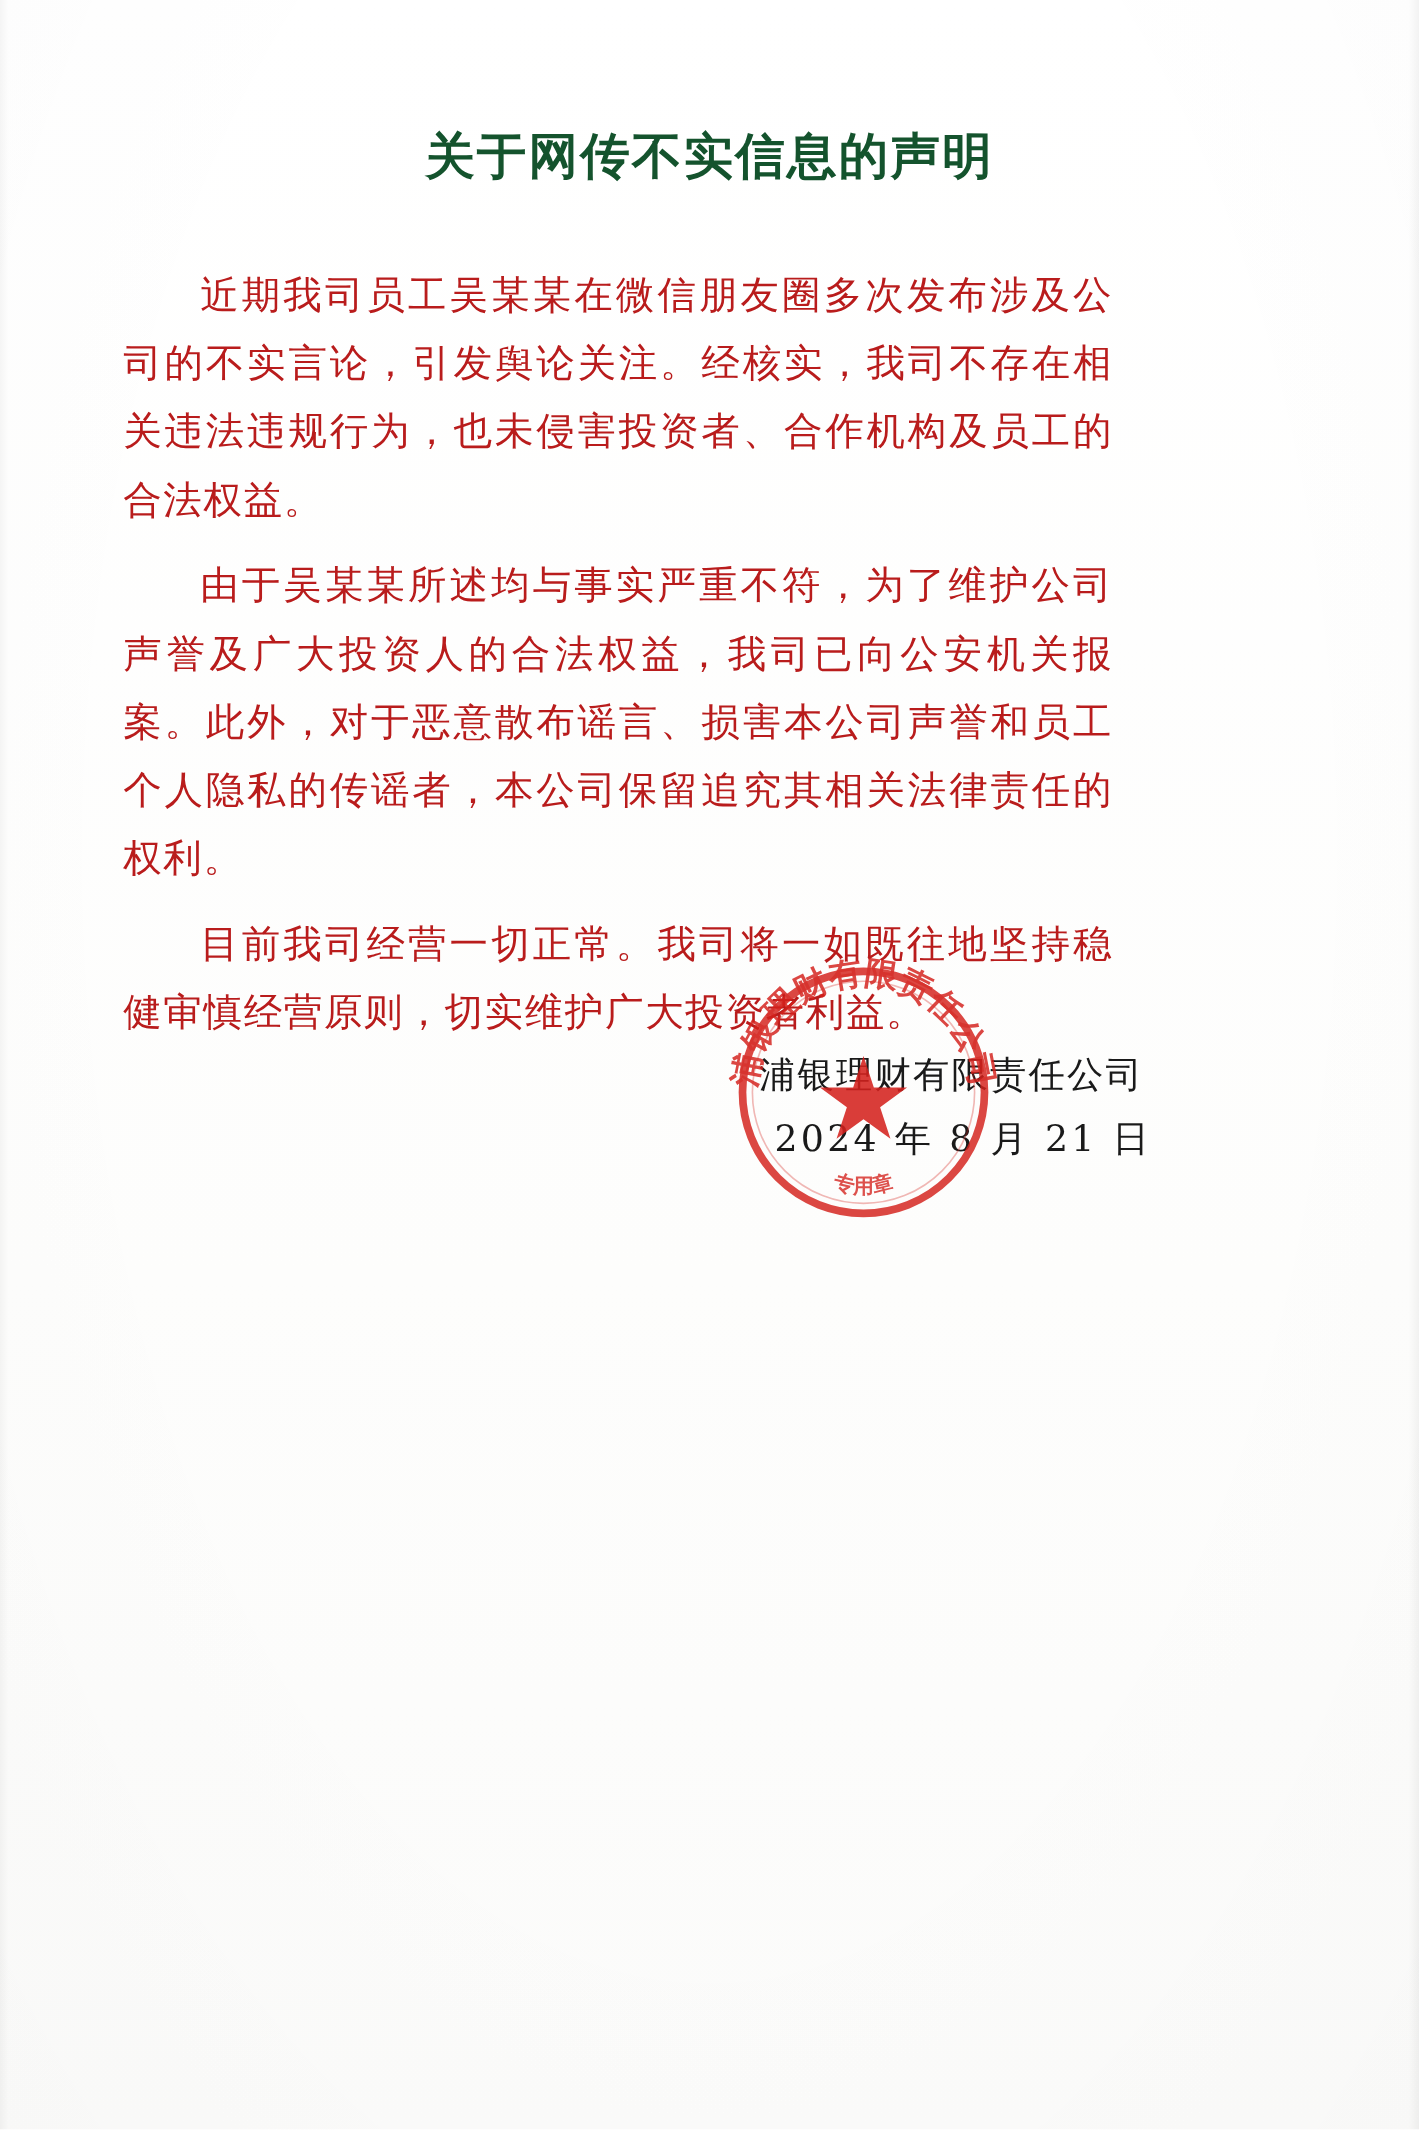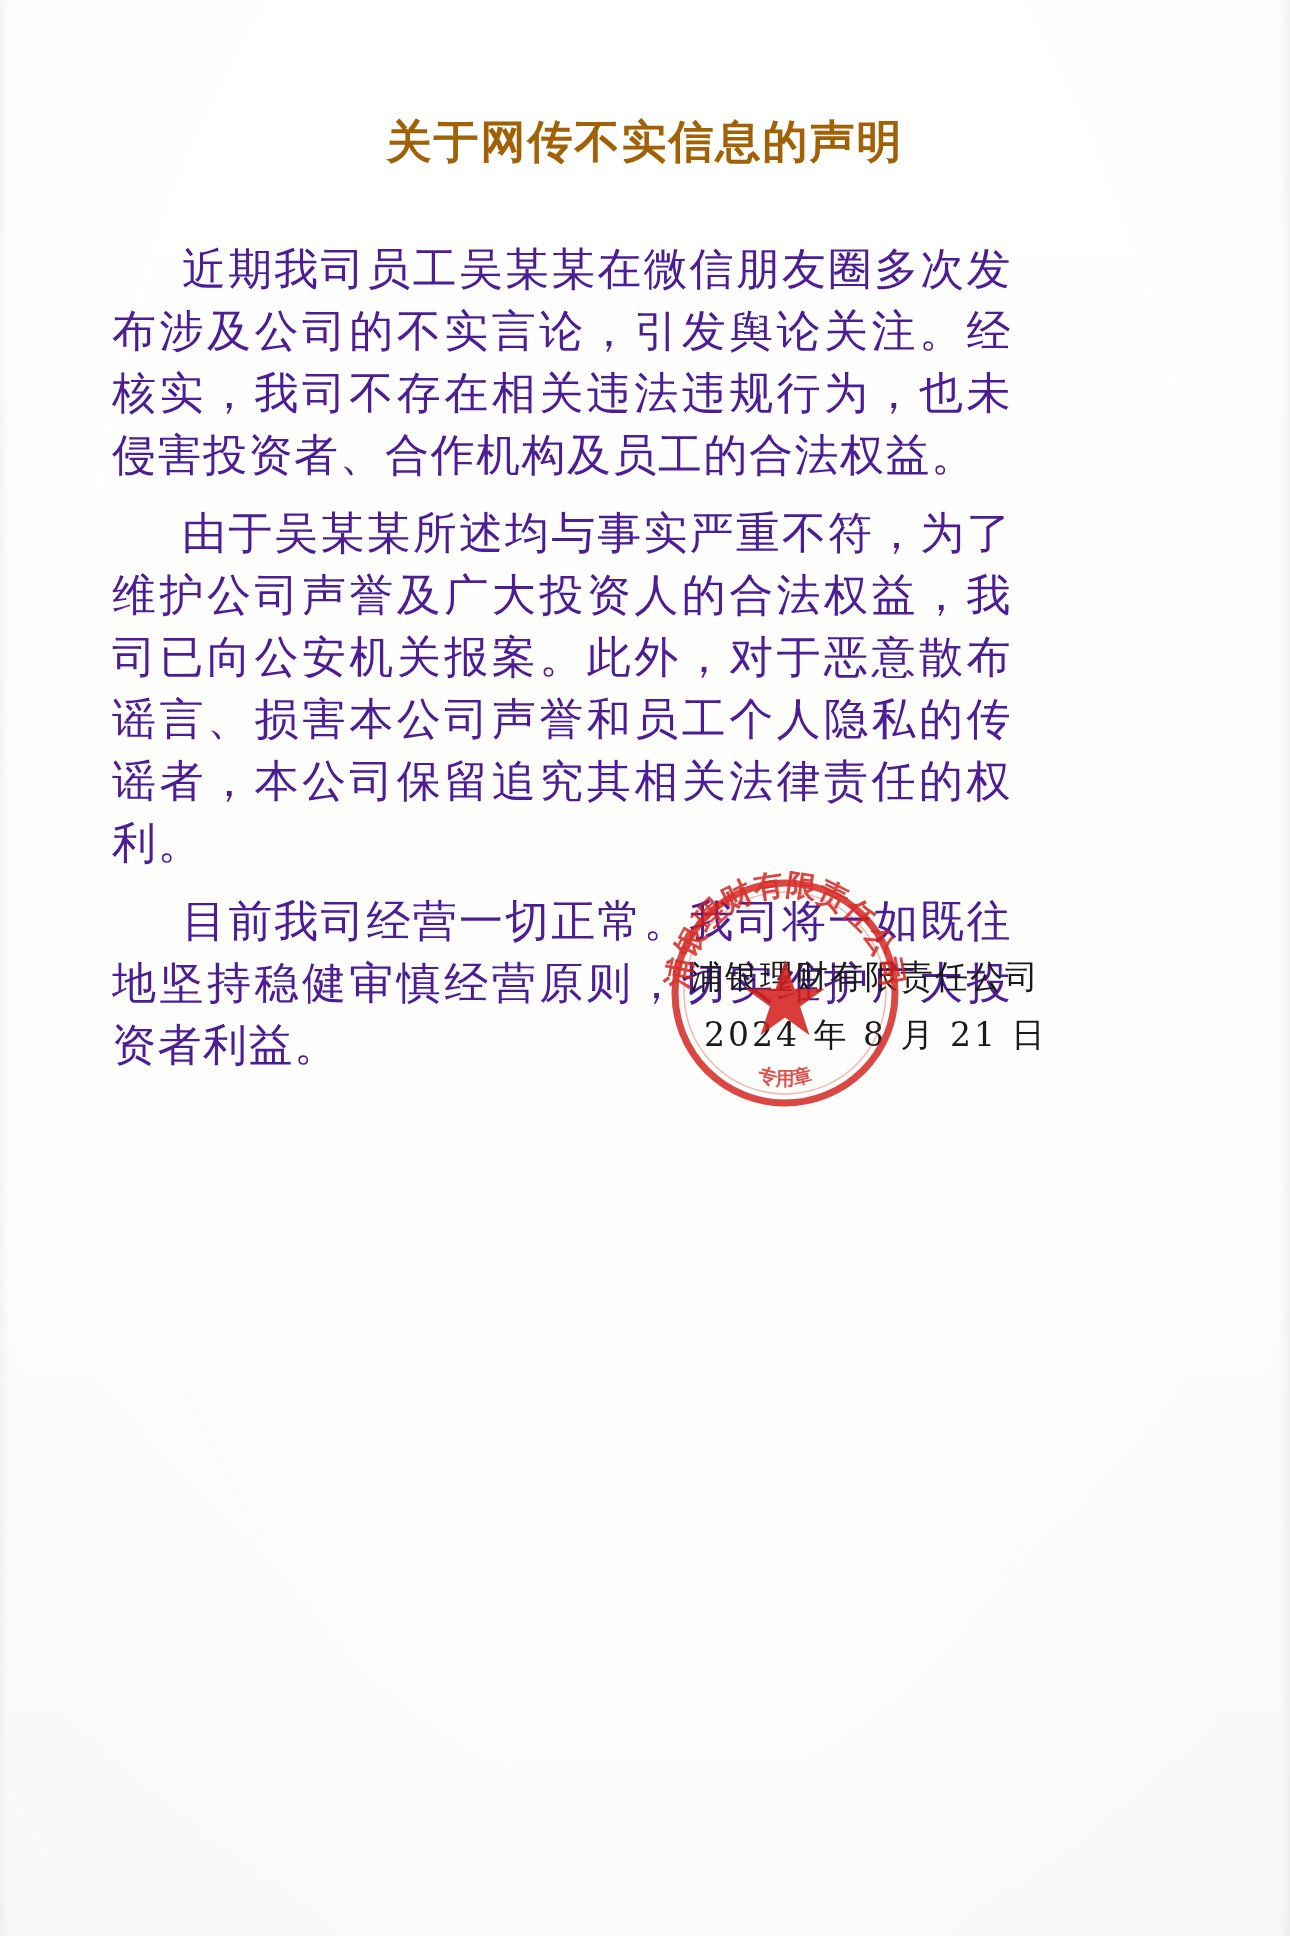--- a/index.html
+++ b/index.html
@@ -34,37 +34,37 @@
 
   .doc-title {
     position: absolute;
     top: 112px;
     left: 0;
     width: 100%;
     text-align: center;
     font-size: 45px;
     font-weight: bold;
     letter-spacing: 2px;
-    color: #a16207;
+    color: #14532d;
     font-family: "DejaVu Serif", "Liberation Serif", serif;
   }
 
   .body-block {
     position: absolute;
     top: 238px;
     left: 112px;
     width: 1070px;
   }
 
   .para {
-    font-size: 44px;
+    font-size: 35px;
     line-height: 62px;
     text-indent: 70px;
     letter-spacing: 1.5px;
-    color: #4c1d95;
+    color: #b91c1c;
     margin: 0 0 16px 0;
     text-align: justify;
     text-justify: inter-character;
     width: 900px;
   }
 
   .signature-block {
     position: absolute;
     left: 690px;
     top: 948px;

